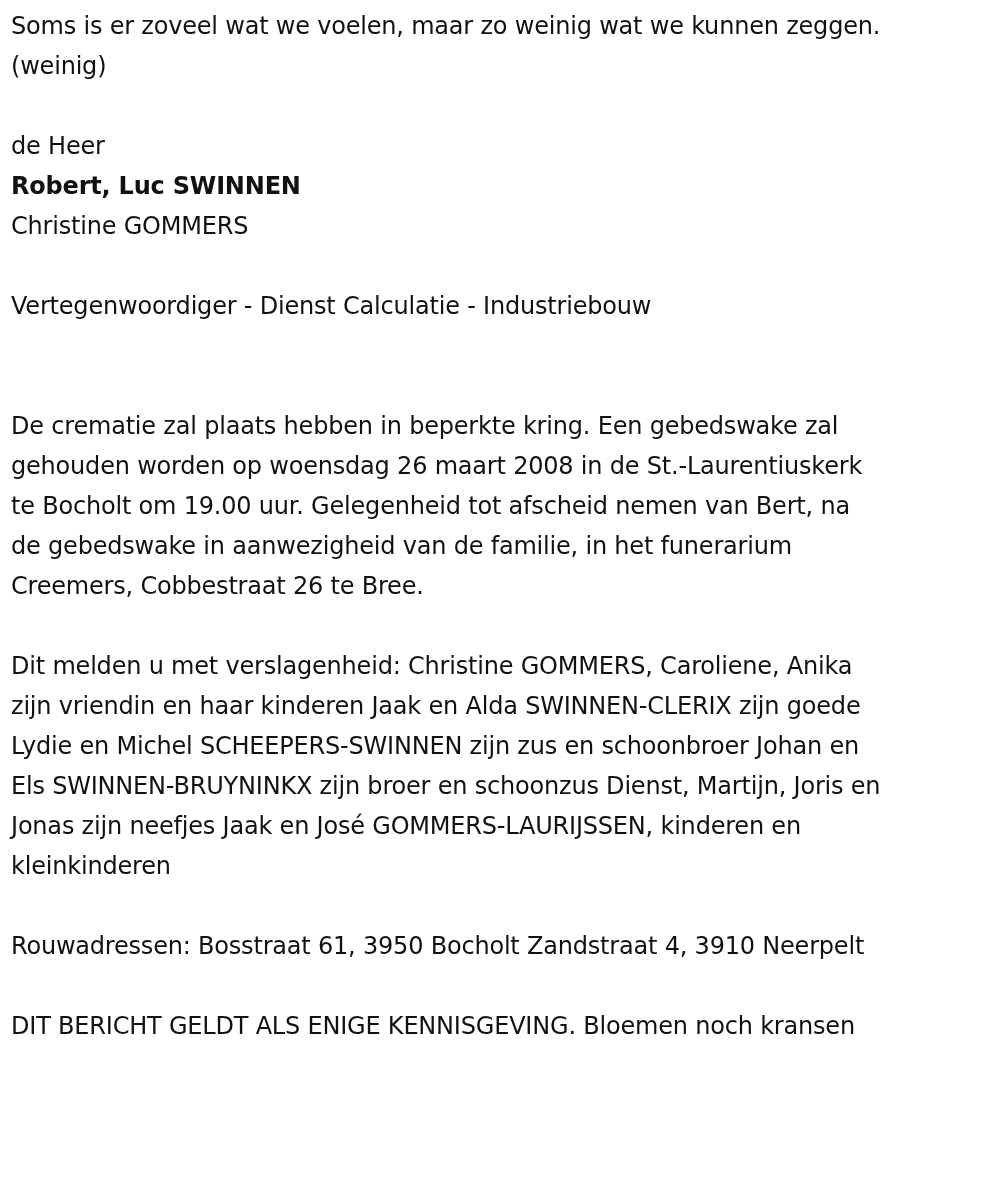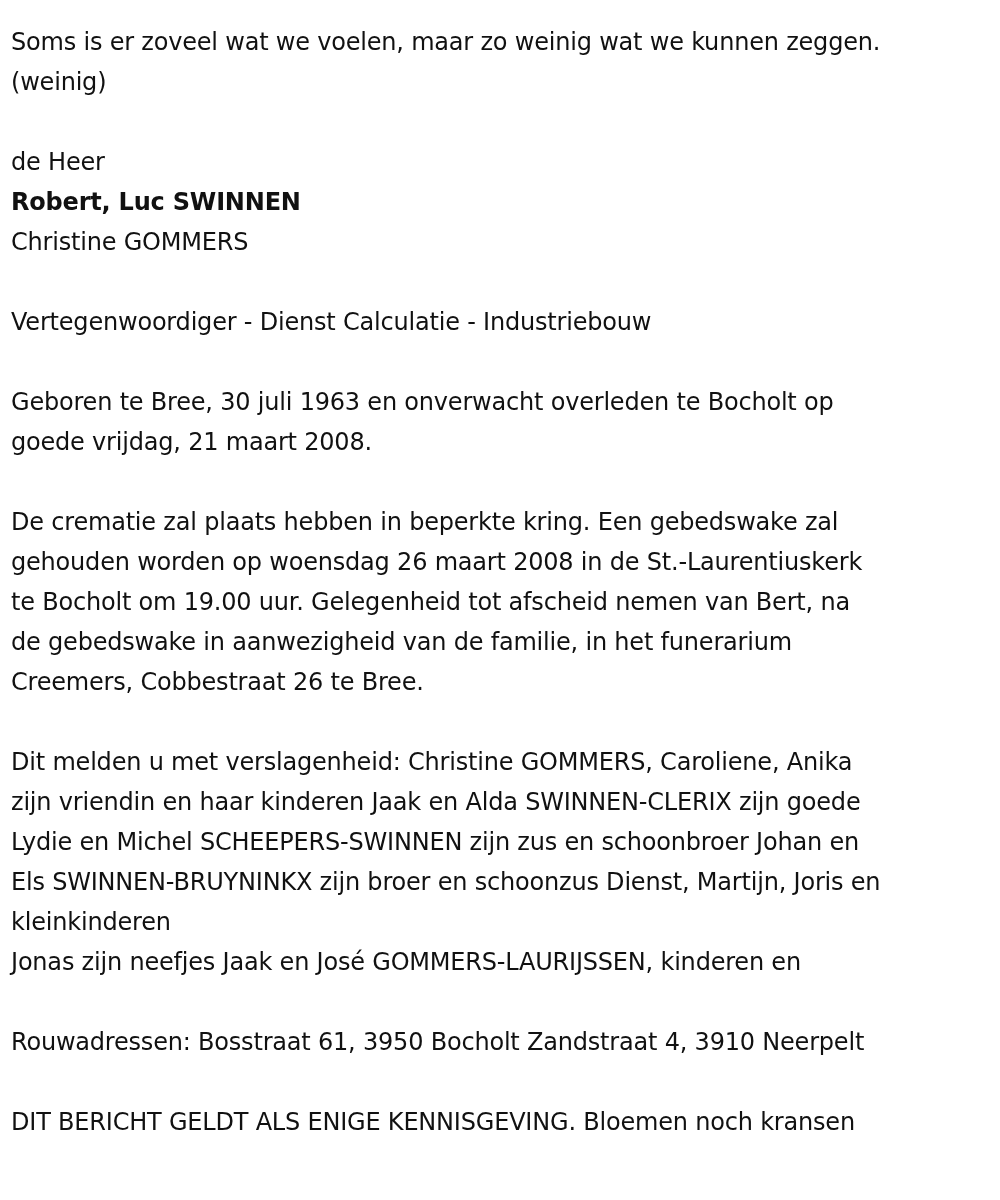--- a/index.html
+++ b/index.html
@@ -10,21 +10,21 @@
     body {
       width: 1000px;
       height: 1200px;
       overflow: hidden;
       color: #111111;
       font-family: "DejaVu Sans", sans-serif;
       font-size: 24px;
       letter-spacing: -0.2px;
     }
     .doc {
-      padding: 22px 0 0 11px;
+      padding: 6px 0 0 11px;
       width: 980px;
     }
     .line {
       line-height: 40px;
       height: 40px;
       white-space: nowrap;
       margin: 0;
     }
     .para {
       line-height: 40px;
@@ -48,44 +48,40 @@
   <p class="line">de Heer</p>
   <p class="line bold">Robert, Luc SWINNEN</p>
   <p class="line">Christine GOMMERS</p>
 
   <div class="gap"></div>
 
   <p class="line">Vertegenwoordiger - Dienst Calculatie - Industriebouw</p>
 
   <div class="gap"></div>
 
-  <div class="para">
-    <span class="l">Geboren te Bree, 30 juli 1963 en onverwacht overleden te Bocholt op</span>
-    <span class="l">goede vrijdag, 21 maart 2008.</span>
-  </div>
 
   <div class="gap"></div>
 
   <div class="para">
     <span class="l">De crematie zal plaats hebben in beperkte kring. Een gebedswake zal</span>
     <span class="l">gehouden worden op woensdag 26 maart 2008 in de St.-Laurentiuskerk</span>
     <span class="l">te Bocholt om 19.00 uur. Gelegenheid tot afscheid nemen van Bert, na</span>
     <span class="l">de gebedswake in aanwezigheid van de familie, in het funerarium</span>
     <span class="l">Creemers, Cobbestraat 26 te Bree.</span>
   </div>
 
   <div class="gap"></div>
 
   <div class="para">
     <span class="l">Dit melden u met verslagenheid: Christine GOMMERS, Caroliene, Anika</span>
     <span class="l">zijn vriendin en haar kinderen Jaak en Alda SWINNEN-CLERIX zijn goede</span>
     <span class="l">Lydie en Michel SCHEEPERS-SWINNEN zijn zus en schoonbroer Johan en</span>
     <span class="l">Els SWINNEN-BRUYNINKX zijn broer en schoonzus Dienst, Martijn, Joris en</span>
+    <span class="l">Jonas zijn neefjes Jaak en José GOMMERS-LAURIJSSEN, kinderen en</span>
     <span class="l">kleinkinderen</span>
-    <span class="l">Jonas zijn neefjes Jaak en José GOMMERS-LAURIJSSEN, kinderen en</span>
   </div>
 
   <div class="gap"></div>
 
   <p class="line">Rouwadressen: Bosstraat 61, 3950 Bocholt Zandstraat 4, 3910 Neerpelt</p>
 
   <div class="gap"></div>
 
   <p class="line">DIT BERICHT GELDT ALS ENIGE KENNISGEVING. Bloemen noch kransen</p>
 

